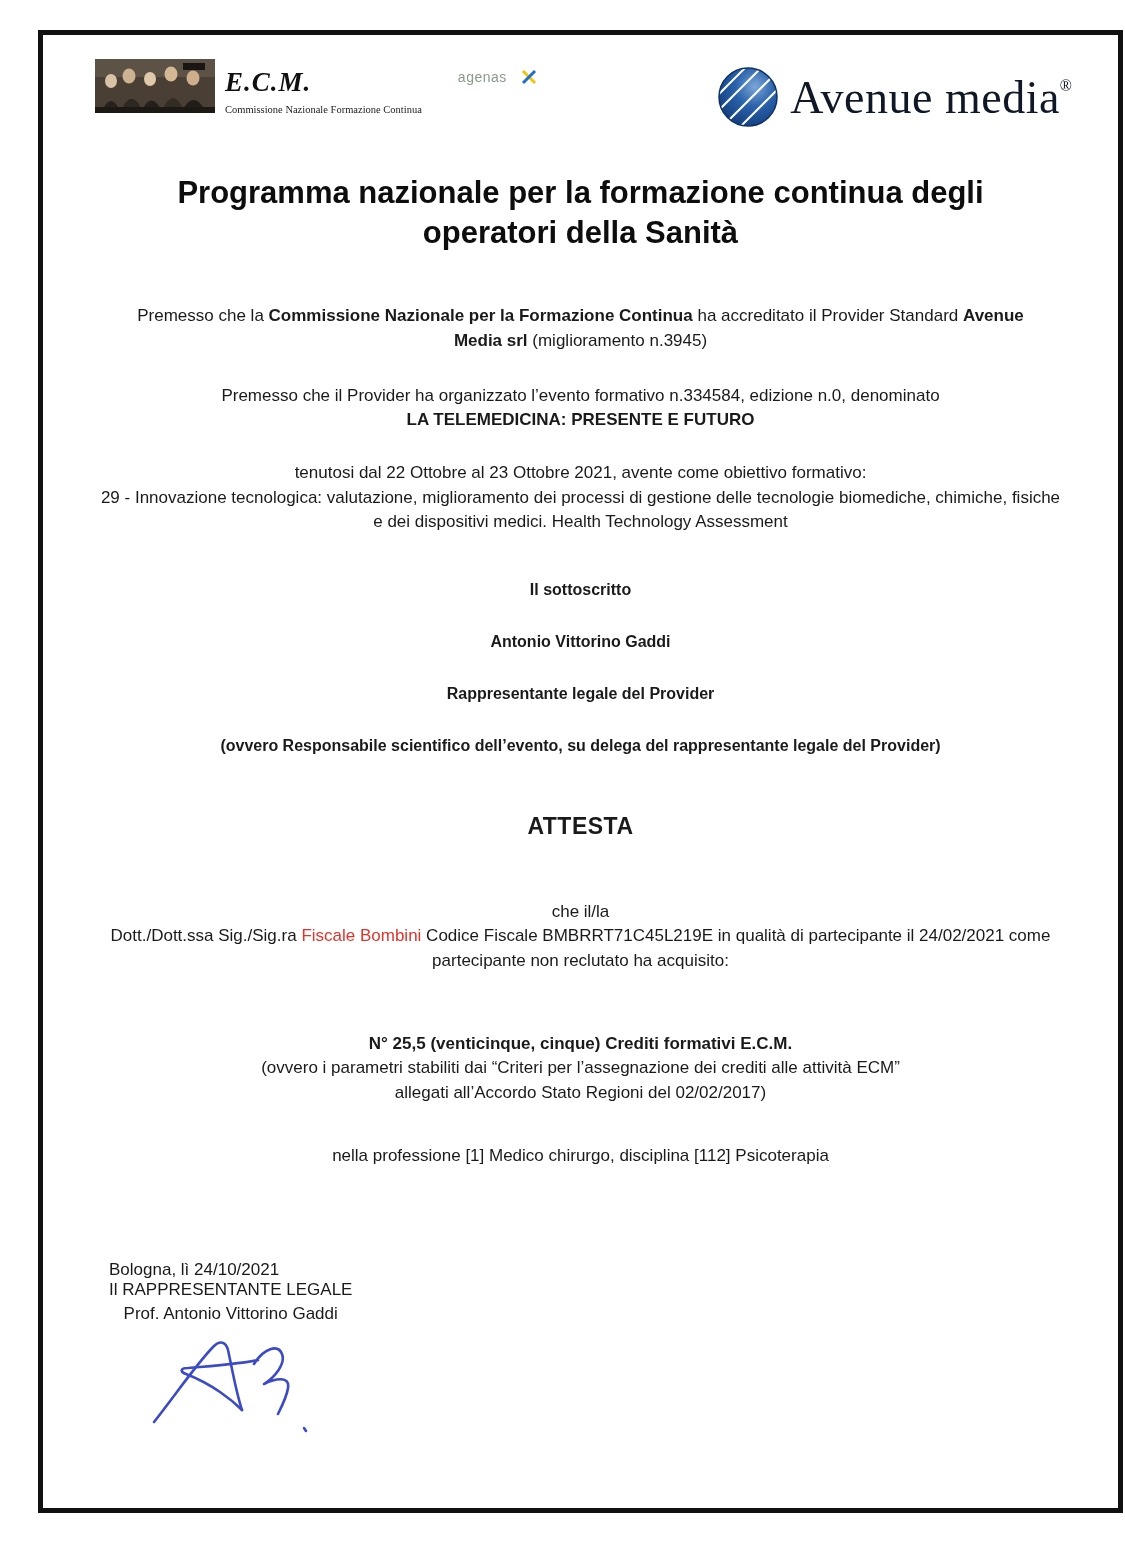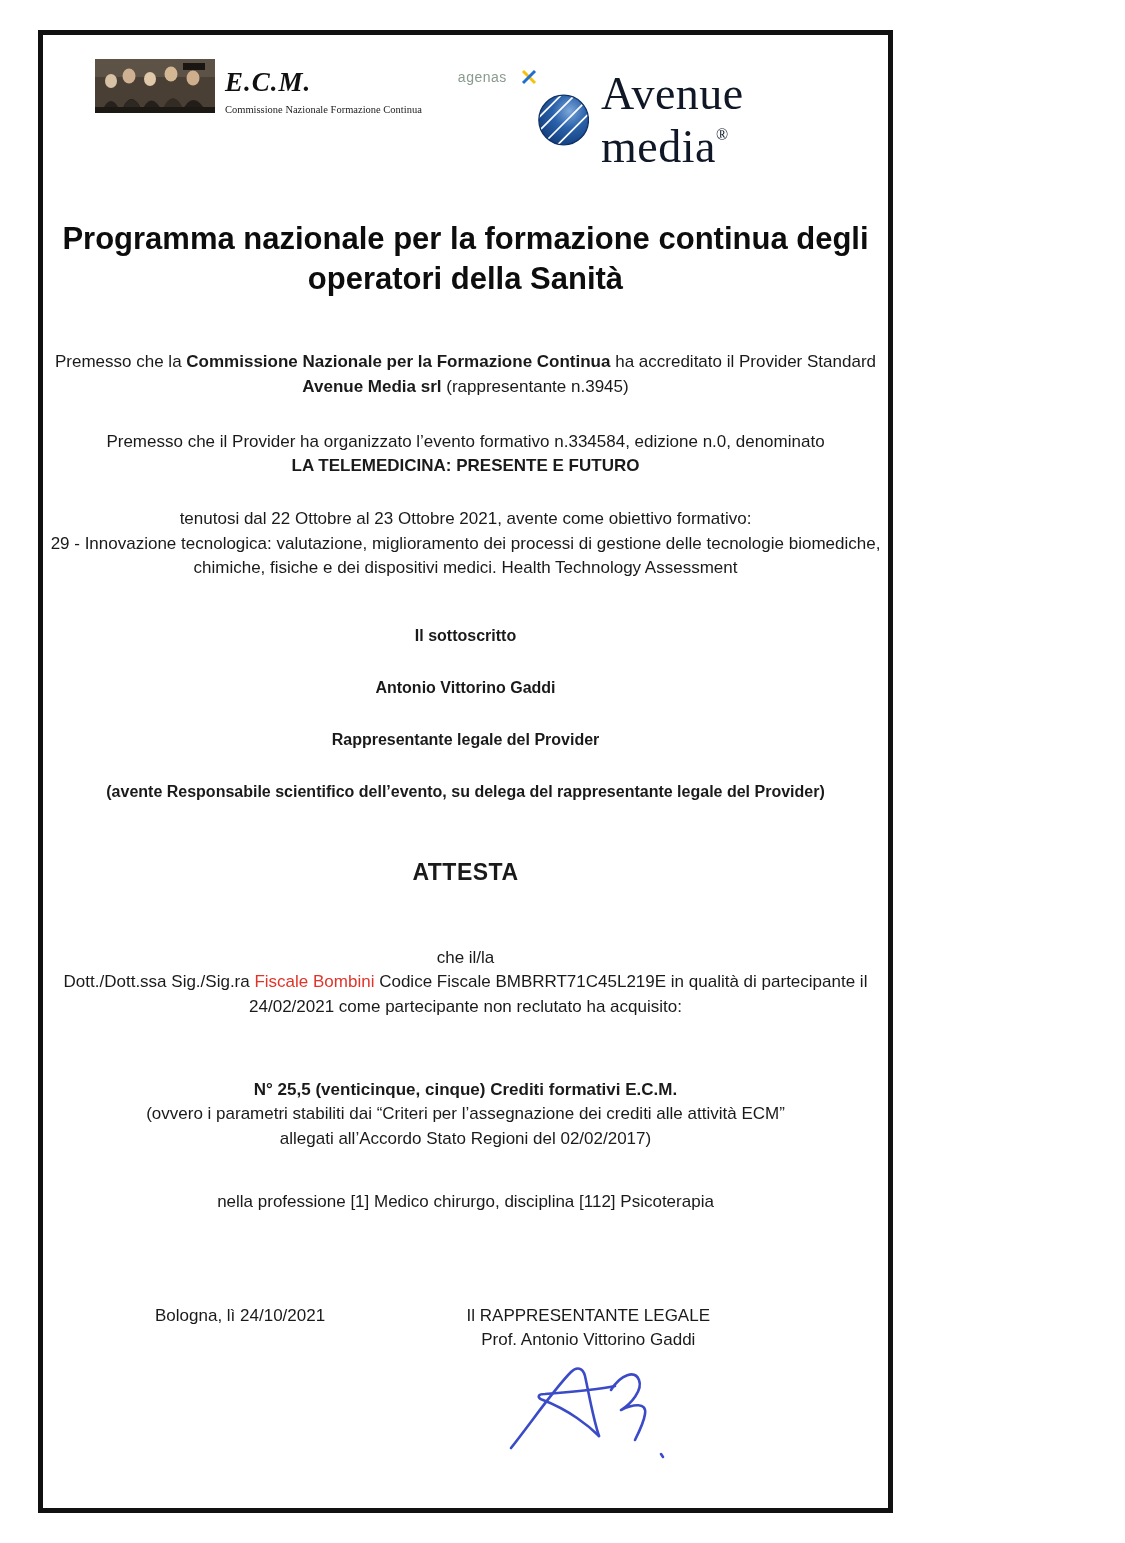--- a/index.html
+++ b/index.html
@@ -7,21 +7,21 @@
     width: 1125px;
     height: 1543px;
     background: #ffffff;
     font-family: "Liberation Sans", sans-serif;
     color: #1a1a1a;
     position: relative;
   }
   .sheet {
     position: absolute;
     left: 38px; top: 30px;
-    width: 855px; height: 1483px;
+    width: 1085px; height: 1483px;
     border: 5px solid #111;
     box-sizing: border-box;
     background: #fff;
     overflow: hidden;
   }
   
   .header {
     display: flex;
     justify-content: space-between;
     align-items: flex-start;
@@ -67,24 +67,25 @@
   .attesta { margin-top: 58px; font-size: 23px; font-weight: bold; letter-spacing: .5px; }
   .participant { margin-top: 60px; max-width: 965px; }
   .red-name { color: #e0342b; }
   .credits { margin-top: 58px; max-width: 880px; }
   .profession { margin-top: 38px; }
 
   
   .footer {
     display: flex;
     margin-top: 92px;
-    padding: 0 60px 0 112px;
+    padding: 0 60px 0 66px;
     justify-content: space-between;
     align-items: flex-start;
     text-align: left;
+    flex-direction: column;
   }
   .place-date { font-size: 17px; }
   .rep-block { text-align: center; margin-right: 118px; }
   .rep-title { font-size: 17px; }
   .rep-name { font-size: 17px; margin-top: 4px; }
   .signature-wrap { margin-top: 10px; display: flex; justify-content: center; }
   .signature-svg { width: 190px; height: 105px; }
 </style>
 </head>
 <body>
@@ -148,37 +149,37 @@
         <span class="brand-name">Avenue media</span><span class="brand-reg">®</span>
       </div>
     </div>
   </div>
 
   <div class="content">
 
     <div class="doc-title">Programma nazionale per la formazione continua degli operatori della Sanità</div>
 
     <div class="para p1">
-      <span>Premesso che la </span><span class="bold">Commissione Nazionale per la Formazione Continua</span><span> ha accreditato il Provider Standard </span><span class="bold">Avenue Media srl</span><span> (rappresentante n.3945)</span>
+      <span>Premesso che la </span><span class="bold">Commissione Nazionale per la Formazione Continua</span><span> ha accreditato il Provider Standard </span><span class="bold">Avenue Media srl</span><span> (miglioramento n.3945)</span>
     </div>
 
     <div class="para p2">
       <span class="line">Premesso che il Provider ha organizzato l’evento formativo n.334584, edizione n.0, denominato</span>
       <span class="line bold">LA TELEMEDICINA: PRESENTE E FUTURO</span>
     </div>
 
     <div class="para p3">
       <span class="line">tenutosi dal 22 Ottobre al 23 Ottobre 2021, avente come obiettivo formativo:</span>
       <span>29 - Innovazione tecnologica: valutazione, miglioramento dei processi di gestione delle tecnologie biomediche, chimiche, fisiche e dei dispositivi medici. Health Technology Assessment</span>
     </div>
 
     <div class="solo solo-first">Il sottoscritto</div>
     <div class="solo">Antonio Vittorino Gaddi</div>
     <div class="solo">Rappresentante legale del Provider</div>
-    <div class="solo">(avente Responsabile scientifico dell’evento, su delega del rappresentante legale del Provider)</div>
+    <div class="solo">(ovvero Responsabile scientifico dell’evento, su delega del rappresentante legale del Provider)</div>
 
     <div class="attesta">ATTESTA</div>
 
     <div class="para participant">
       <span class="line">che il/la</span>
       <span>Dott./Dott.ssa Sig./Sig.ra </span><span class="red-name">Fiscale Bombini</span><span> Codice Fiscale BMBRRT71C45L219E in qualità di partecipante il 24/02/2021 come partecipante non reclutato ha acquisito:</span>
     </div>
 
     <div class="para credits">
       <span class="line bold">N° 25,5 (venticinque, cinque) Crediti formativi E.C.M.</span>

